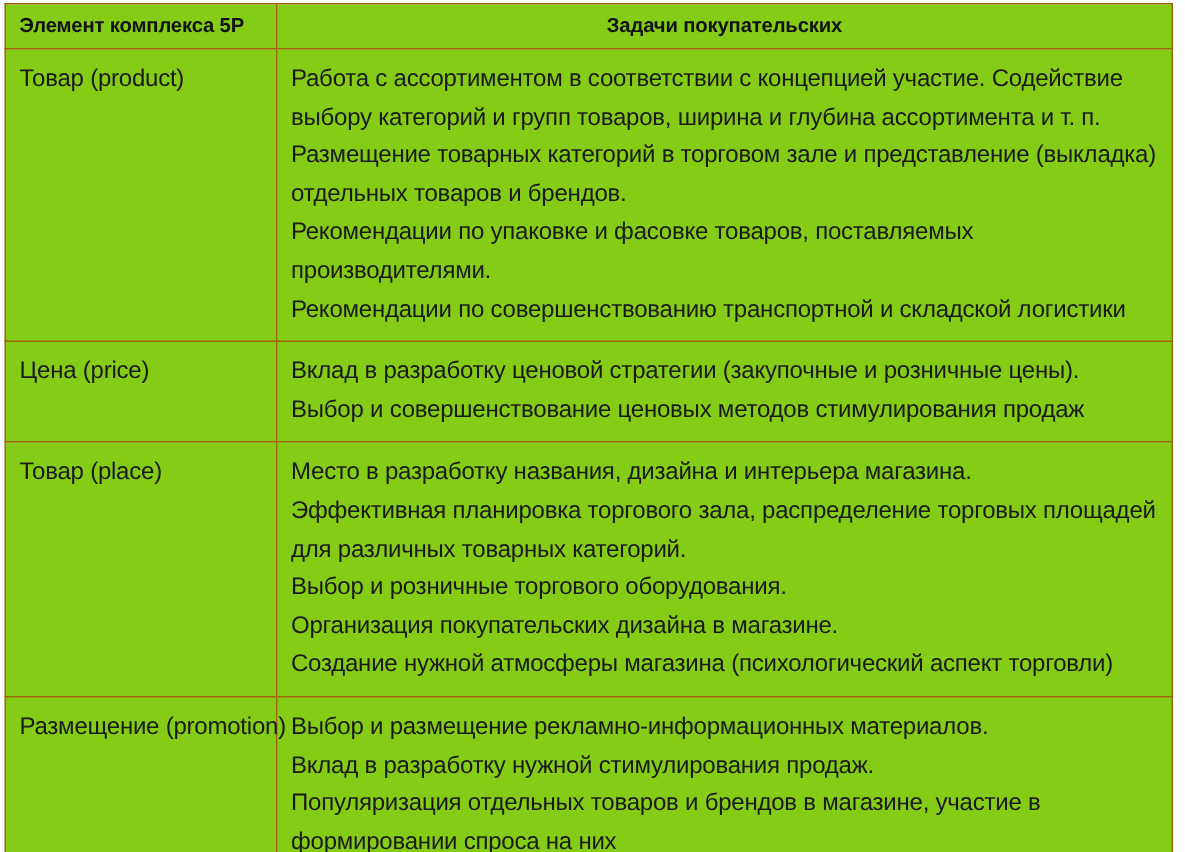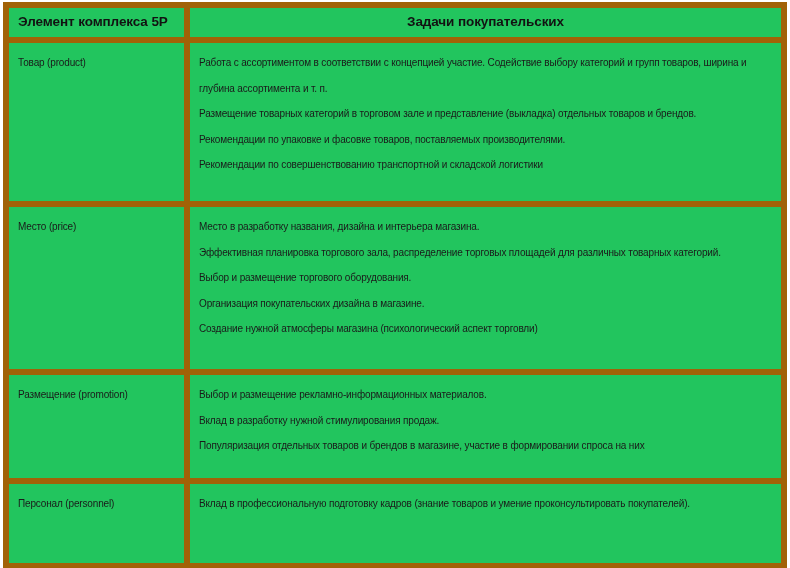--- a/index.html
+++ b/index.html
@@ -26,23 +26,23 @@
 
   table.merch-table {
     border-collapse: collapse;
     table-layout: fixed;
     width: 778px;
     background: #ffffff;
   }
 
   table.merch-table td,
   table.merch-table th {
-    border: 6px solid #a16207;
+    border: 1px solid #a16207;
     vertical-align: top;
-    background: #22c55e;
+    background: #84cc16;
   }
 
   
   thead th {
     font-weight: bold;
     font-size: 13.5px;
     line-height: 16px;
     padding: 6px 8px 7px 8px;
     text-align: center;
     letter-spacing: -0.1px;
@@ -52,21 +52,21 @@
     text-align: left;
     padding-left: 9px;
   }
 
   
   col.c1 { width: 181px; }
   col.c2 { width: 597px; }
 
   
   tbody td {
-    font-size: 10px;
+    font-size: 16px;
     line-height: 25.6px;
     padding: 7px 9px 8px 9px;
     letter-spacing: -0.15px;
   }
   tbody td.label-cell {
     white-space: nowrap;
   }
   tbody td.tasks-cell p {
     margin: 0;
     padding: 0;
@@ -97,26 +97,33 @@
     <tbody>
       <tr class="row-product">
         <td class="label-cell">Товар (product)</td>
         <td class="tasks-cell">
           <p>Работа с ассортиментом в соответствии с концепцией участие. Содействие выбору категорий и групп товаров, ширина и глубина ассортимента и т. п.</p>
           <p>Размещение товарных категорий в торговом зале и представление (выкладка) отдельных товаров и брендов.</p>
           <p>Рекомендации по упаковке и фасовке товаров, поставляемых производителями.</p>
           <p>Рекомендации по совершенствованию транспортной и складской логистики</p>
         </td>
       </tr>
+      <tr class="row-price">
+        <td class="label-cell">Цена (price)</td>
+        <td class="tasks-cell">
+          <p>Вклад в разработку ценовой стратегии (закупочные и розничные цены).</p>
+          <p>Выбор и совершенствование ценовых методов стимулирования продаж</p>
+        </td>
+      </tr>
       <tr class="row-place">
-        <td class="label-cell">Место (price)</td>
+        <td class="label-cell">Товар (place)</td>
         <td class="tasks-cell">
           <p>Место в разработку названия, дизайна и интерьера магазина.</p>
           <p>Эффективная планировка торгового зала, распределение торговых площадей для различных товарных категорий.</p>
-          <p>Выбор и размещение торгового оборудования.</p>
+          <p>Выбор и розничные торгового оборудования.</p>
           <p>Организация покупательских дизайна в магазине.</p>
           <p>Создание нужной атмосферы магазина (психологический аспект торговли)</p>
         </td>
       </tr>
       <tr class="row-promo">
         <td class="label-cell">Размещение (promotion)</td>
         <td class="tasks-cell">
           <p>Выбор и размещение рекламно-информационных материалов.</p>
           <p>Вклад в разработку нужной стимулирования продаж.</p>
           <p>Популяризация отдельных товаров и брендов в магазине, участие в формировании спроса на них</p>

